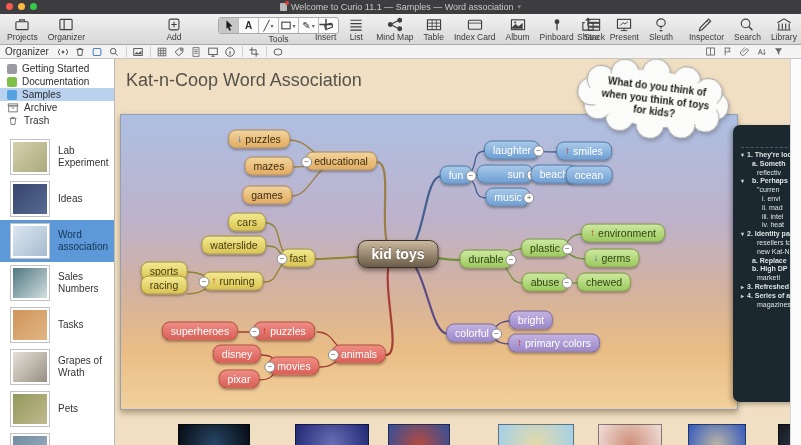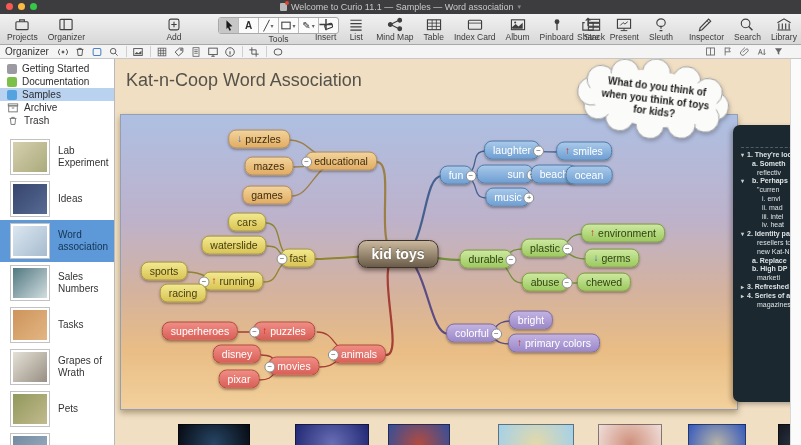--- a/index.html
+++ b/index.html
@@ -571,21 +571,21 @@
         <span>waterslide</span>
       </div>
       <div class="node" style="left: 112px; top: 166px; background: linear-gradient(rgb(242, 233, 143), rgb(217, 196, 84)); border-color: rgb(171, 155, 58); color: rgb(70, 61, 16);">
         <span class="arrow up">↑</span>
         <span>running</span>
         <span class="nbadge left">−</span>
       </div>
       <div class="node" style="left: 43px; top: 156px; background: linear-gradient(rgb(242, 233, 143), rgb(217, 196, 84)); border-color: rgb(171, 155, 58); color: rgb(70, 61, 16);">
         <span>sports</span>
       </div>
-      <div class="node" style="left: 43px; top: 178px; background: linear-gradient(rgb(242, 233, 143), rgb(217, 196, 84)); border-color: rgb(171, 155, 58); color: rgb(70, 61, 16); margin-left: 19px;">
+      <div class="node" style="left: 43px; top: 170px; background: linear-gradient(rgb(242, 233, 143), rgb(217, 196, 84)); border-color: rgb(171, 155, 58); color: rgb(70, 61, 16);">
         <span>racing</span>
       </div>
       <div class="node" style="left: 238px; top: 239px; background: linear-gradient(rgb(239, 141, 133), rgb(217, 95, 87)); border-color: rgb(177, 72, 64); color: rgb(255, 255, 255);">
         <span>animals</span>
         <span class="nbadge left">−</span>
       </div>
       <div class="node" style="left: 163px; top: 216px; background: linear-gradient(rgb(239, 141, 133), rgb(217, 95, 87)); border-color: rgb(177, 72, 64); color: rgb(255, 255, 255);">
         <span class="arrow up">↑</span>
         <span>puzzles</span>
         <span class="nbadge left">−</span>

